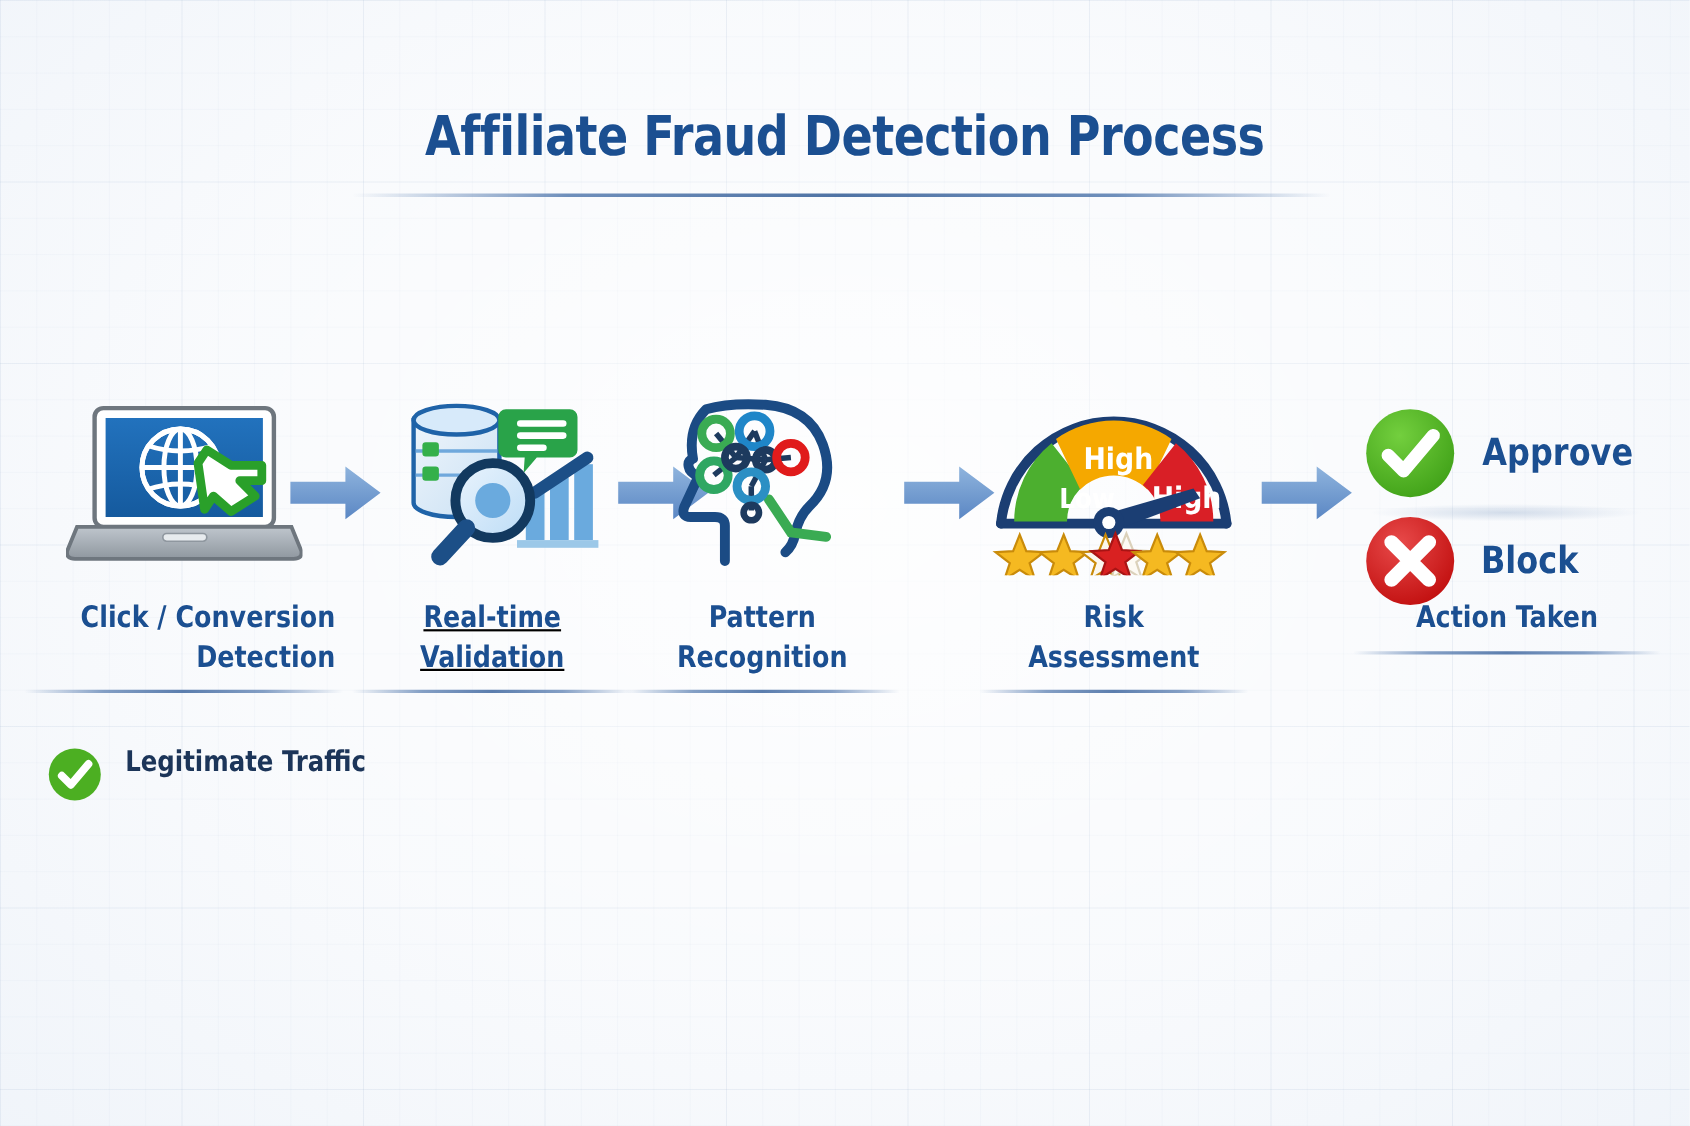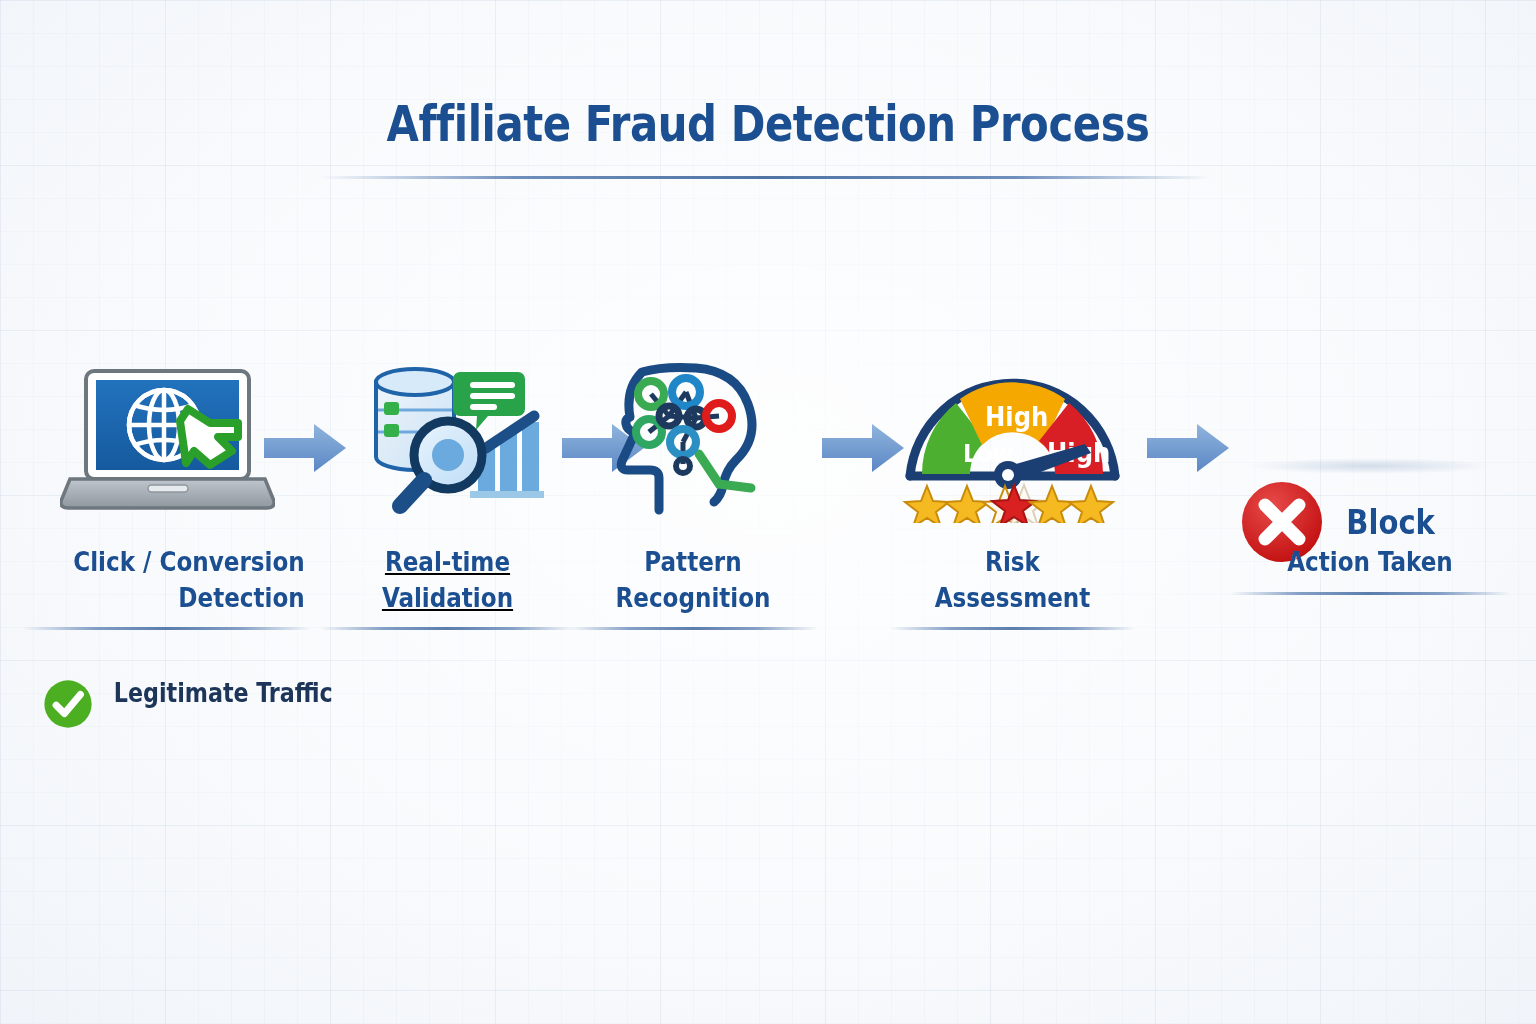--- a/index.html
+++ b/index.html
@@ -277,23 +277,36 @@
 
   <div class="arrow" style="left:1145px;">
     <svg width="86" height="56" viewBox="0 0 86 56">
       <path d="M2 18 H52 V4 L84 28 L52 52 V38 H2 Z" fill="url(#ar)"></path>
     </svg>
   </div>
 
   <div class="step" style="left:1230px;width:280px;">
     <div style="height:200px;position:relative;">
 
+      <div class="act-row" style="position:absolute;left:8px;top:8px;">
+        <svg width="88" height="88" viewBox="0 0 88 88">
+          <defs>
+              <radialGradient id="gcir" cx="38%" cy="30%" r="78%">
+            <stop offset="0" stop-color="#73cf3e"></stop>
+                <stop offset="1" stop-color="#3fa017"></stop>
+              </radialGradient>
+            </defs>
+          <circle cx="44" cy="44" r="40" fill="url(#gcir)"></circle>
+          <path d="M24 46 L38 60 L65 28" fill="none" stroke="#ffffff" stroke-width="12" stroke-linecap="round" stroke-linejoin="round"></path>
+        </svg>
+        <div class="act-text">Approve</div>
+      </div>
       <div class="shadow-blur" style="left:14px;top:98px;width:250px;"></div>
 
-      <div class="act-row" style="position:absolute;left:8px;top:118px;">
+      <div class="act-row" style="position:absolute;left:8px;top:106px;">
         <svg width="88" height="88" viewBox="0 0 88 88">
           <defs>
               <radialGradient id="rcir" cx="38%" cy="30%" r="78%">
             <stop offset="0" stop-color="#e84a4a"></stop>
                 <stop offset="1" stop-color="#c00d0d"></stop>
               </radialGradient>
             </defs>
           <circle cx="44" cy="44" r="40" fill="url(#rcir)"></circle>
           <path d="M27 27 L61 61 M61 27 L27 61" stroke="#ffffff" stroke-width="13" stroke-linecap="round"></path>
         </svg>

